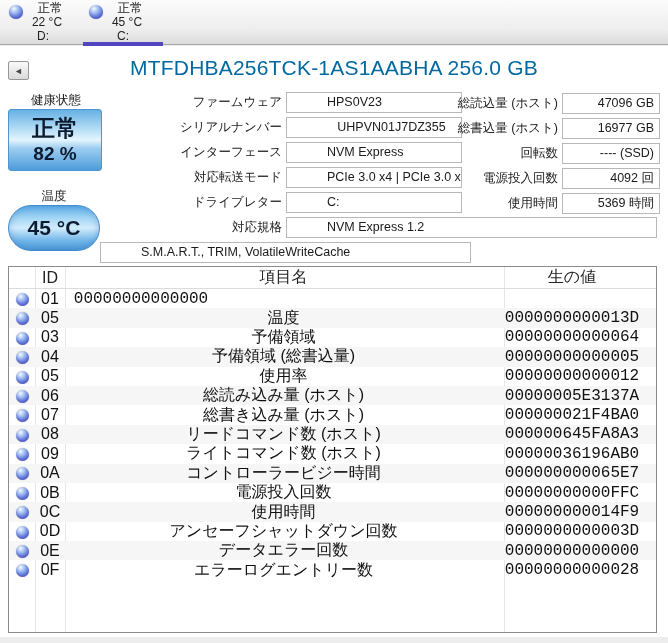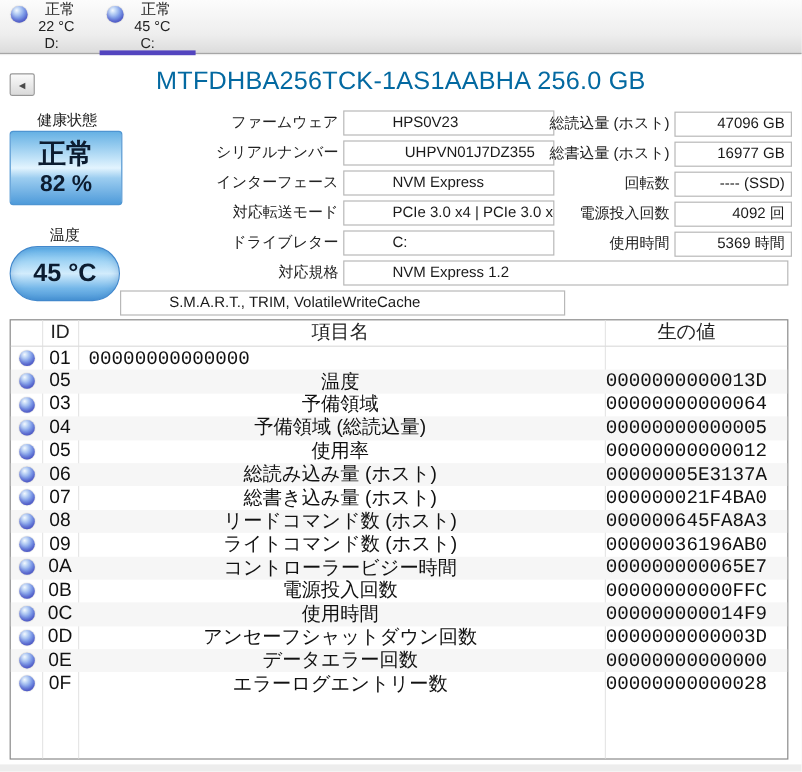--- a/index.html
+++ b/index.html
@@ -219,21 +219,21 @@
   </div>
       <div class="trow">
     <span class="c-icon"><span class="orb"></span></span>
     <span class="c-id">03</span>
     <span class="c-name">予備領域</span>
     <span class="c-raw">00000000000064</span>
   </div>
       <div class="trow">
     <span class="c-icon"><span class="orb"></span></span>
     <span class="c-id">04</span>
-    <span class="c-name">予備領域 (総読込量)</span>
+    <span class="c-name">予備領域 (総書込量)</span>
     <span class="c-raw">00000000000005</span>
   </div>
       <div class="trow">
     <span class="c-icon"><span class="orb"></span></span>
     <span class="c-id">05</span>
     <span class="c-name">使用率</span>
     <span class="c-raw">00000000000012</span>
   </div>
       <div class="trow">
     <span class="c-icon"><span class="orb"></span></span>

